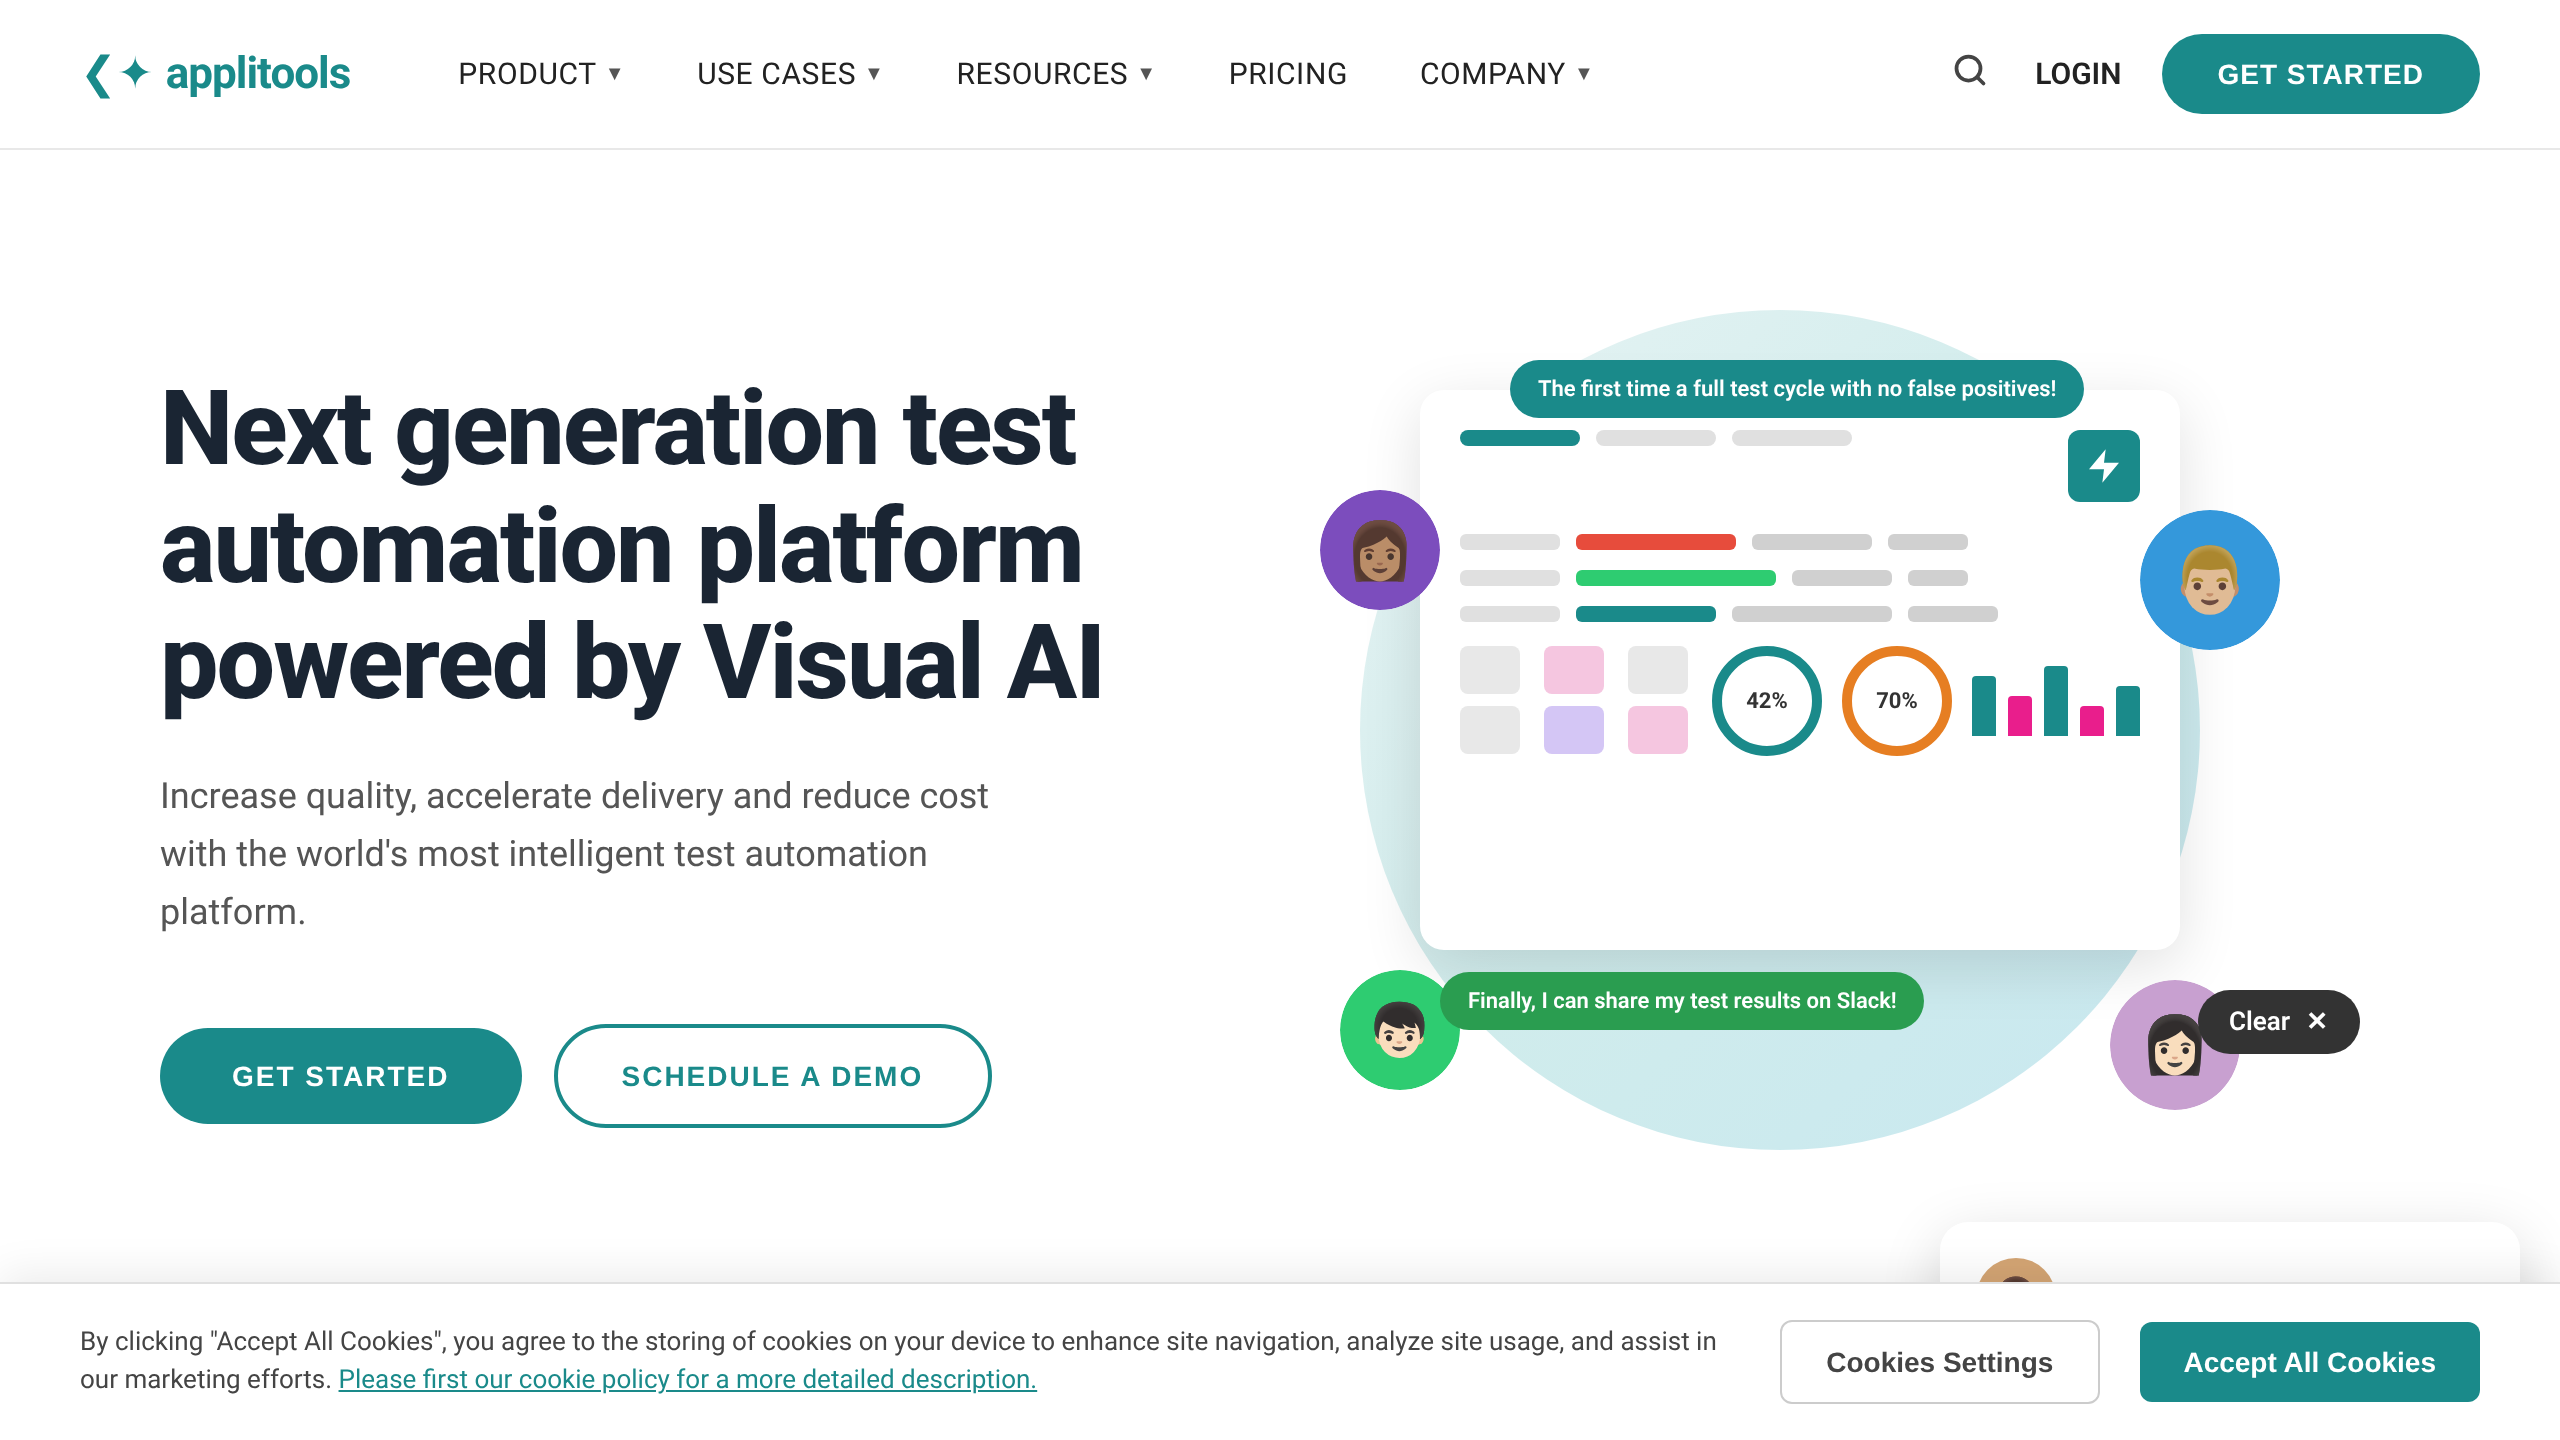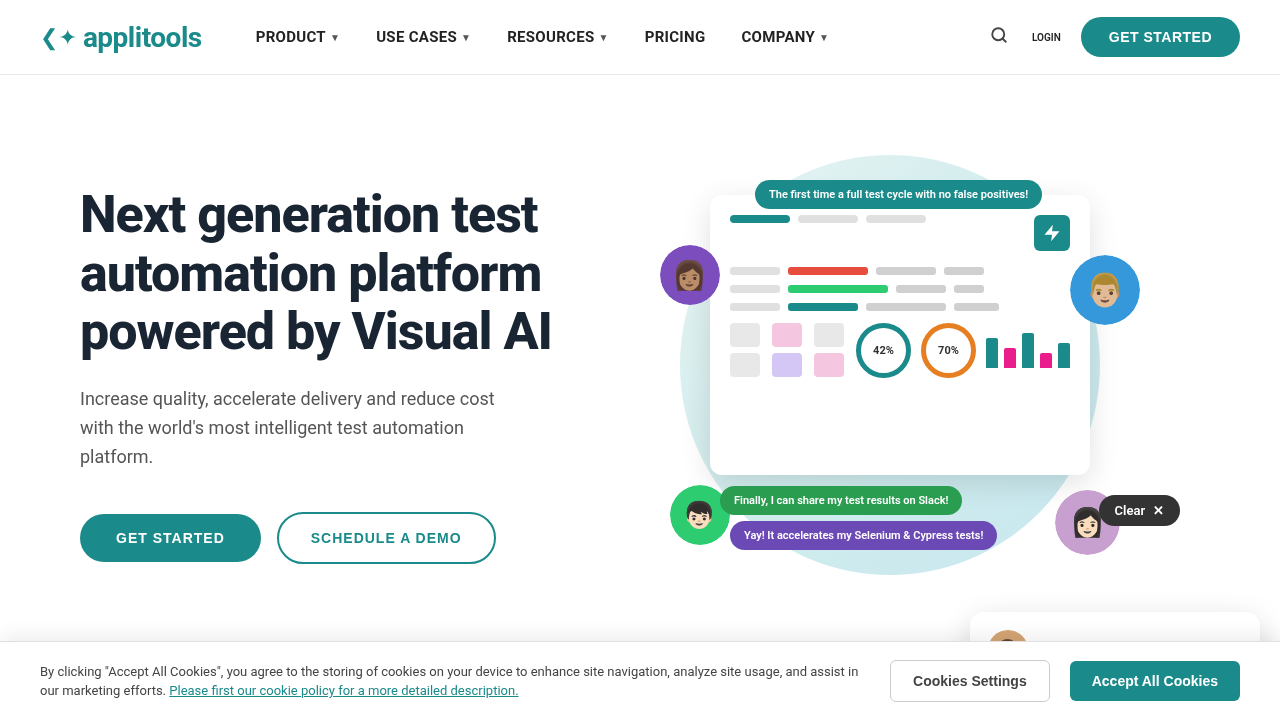--- a/index.html
+++ b/index.html
@@ -5,31 +5,31 @@
     * { margin: 0; padding: 0; box-sizing: border-box; }
     body { font-family: -apple-system, BlinkMacSystemFont, 'Segoe UI', Roboto, sans-serif; background: #fff; width: 1280px; height: 720px; overflow: hidden; position: relative; }
 
     
     .navbar {
       display: flex; align-items: center; padding: 0 40px; height: 75px;
       border-bottom: 1px solid #e8e8e8; background: #fff; position: relative; z-index: 10;
     }
     .logo-area { display: flex; align-items: center; margin-right: 40px; }
     .logo-icon { color: #1a8a8a; font-size: 22px; margin-right: 6px; }
-    .logo-text { font-size: 28px; font-weight: 700; color: #1a8a8a; letter-spacing: -0.5px; }
+    .logo-text { font-size: 22px; font-weight: 700; color: #1a8a8a; letter-spacing: -0.5px; }
     .nav-links { display: flex; align-items: center; gap: 8px; flex: 1; }
     .nav-item {
       display: flex; align-items: center; gap: 4px; padding: 8px 14px;
-      font-size: 15px; font-weight: 700; color: #222; cursor: pointer;
+      font-size: 15px; font-weight: 400; color: #222; cursor: pointer;
       text-transform: uppercase; letter-spacing: 0.3px; white-space: nowrap;
     }
     .nav-chevron { font-size: 10px; color: #555; }
     .nav-right { display: flex; align-items: center; gap: 20px; margin-left: auto; }
     .search-icon-btn { background: none; border: none; cursor: pointer; font-size: 18px; color: #444; padding: 4px; }
-    .login-link { font-size: 10px; font-weight: 600; color: #222; cursor: pointer; text-decoration: none; }
+    .login-link { font-size: 15px; font-weight: 600; color: #222; cursor: pointer; text-decoration: none; }
     .get-started-btn-nav {
       background: #1a8a8a; color: #fff; border: none; border-radius: 30px;
       padding: 12px 28px; font-size: 14px; font-weight: 700; cursor: pointer;
       letter-spacing: 0.5px; text-transform: uppercase;
     }
 
     
     .hero {
       display: flex; align-items: center; padding: 40px 80px 0 80px;
       min-height: 560px; position: relative; overflow: hidden;
@@ -291,23 +291,20 @@
       <div class="person-circle person-blue" style="font-size:32px;">👨🏼</div>
     </div>
 
     <div class="avatar-bubble avatar-bl">
       <div class="person-circle person-green" style="font-size:26px;">👦🏻</div>
     </div>
 
     <div class="chat-bubble bubble-green">
       <span>Finally, I can share my test results on Slack!</span>
     </div>
-    <div class="chat-bubble bubble-purple">
-      <span>Yay! It accelerates my Selenium &amp; Cypress tests!</span>
-    </div>
 
     <div class="avatar-bubble avatar-br">
       <div class="person-circle" style="background:#c8a0d0;font-size:28px;">👩🏻</div>
     </div>
 
     <div class="clear-btn">
       <span>Clear</span>
       <span>✕</span>
     </div>
   </div>

